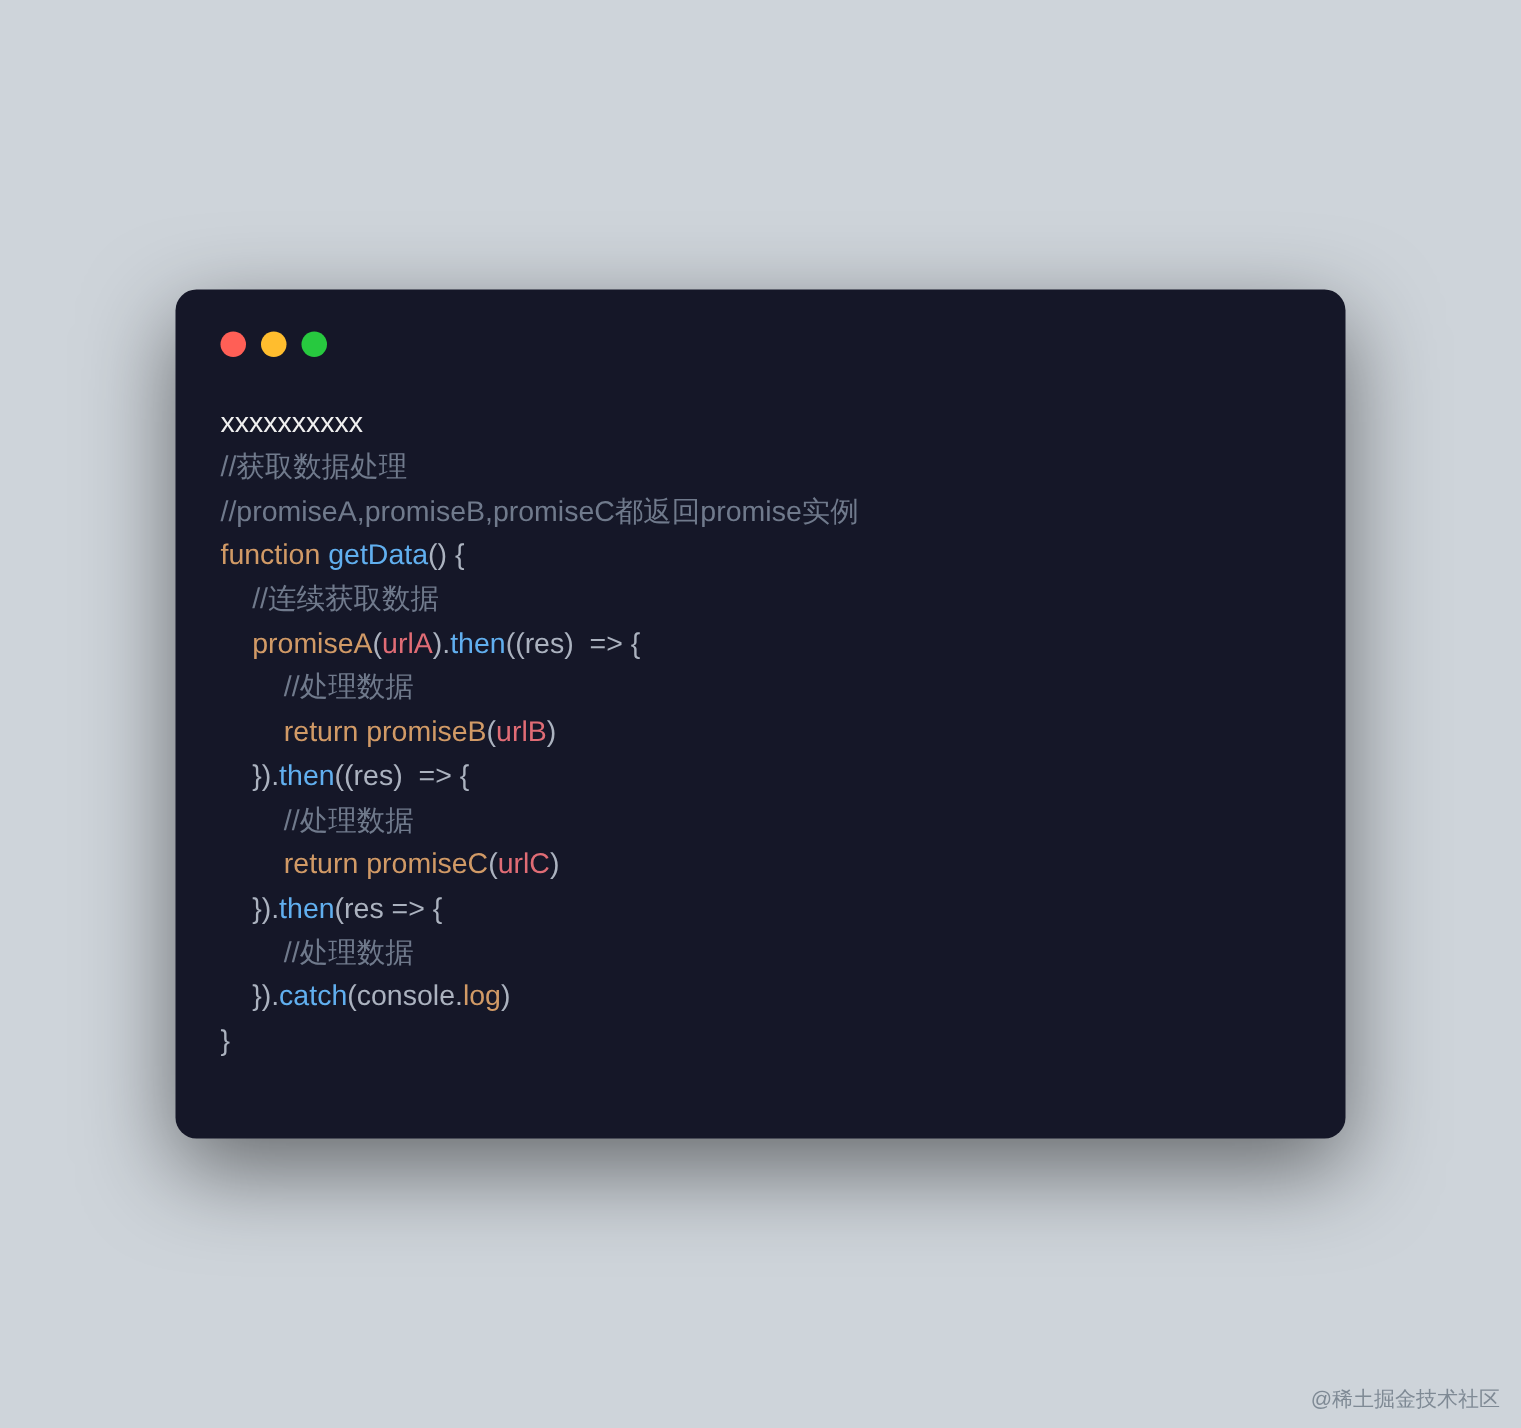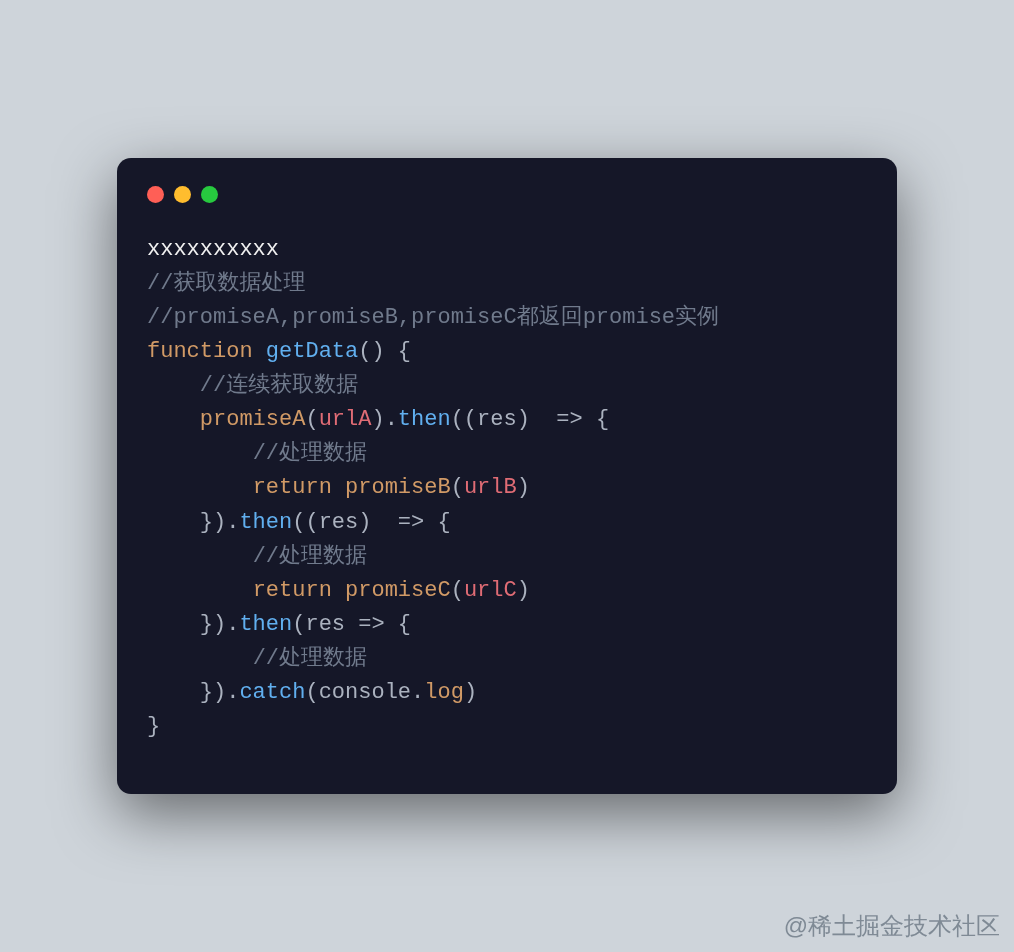--- a/index.html
+++ b/index.html
@@ -27,41 +27,41 @@
   }
   .dot {
     width: 17px;
     height: 17px;
     border-radius: 50%;
   }
   .red { background: #ff5f56; }
   .yellow { background: #ffbd2e; }
   .green { background: #27c93f; }
   pre.code {
-    font-family: Liberation Mono, monospace;
-    font-size: 22px;
+    font-family: Liberation Sans, sans-serif;
+    font-size: 19px;
     line-height: 1.55;
     color: #e6e6e6;
     white-space: pre;
   }
   .c-wht { color: #f0f0f0; }
   .c-cmt { color: #707a8c; }
   .c-kw  { color: #d19a66; }
   .c-fn  { color: #61afef; }
   .c-var { color: #abb2bf; }
   .c-par { color: #abb2bf; }
   .c-id  { color: #e06c75; }
   .c-call{ color: #d19a66; }
   .watermark {
     position: absolute;
     right: 14px;
     bottom: 10px;
     color: #7f8a95;
     font-family: -apple-system, "Helvetica Neue", Arial, sans-serif;
-    font-size: 24px;
+    font-size: 14px;
   }
 </style>
 </head>
 <body>
 
 <div class="window">
   <div class="traffic-lights">
     <div class="dot red"></div>
     <div class="dot yellow"></div>
     <div class="dot green"></div>

